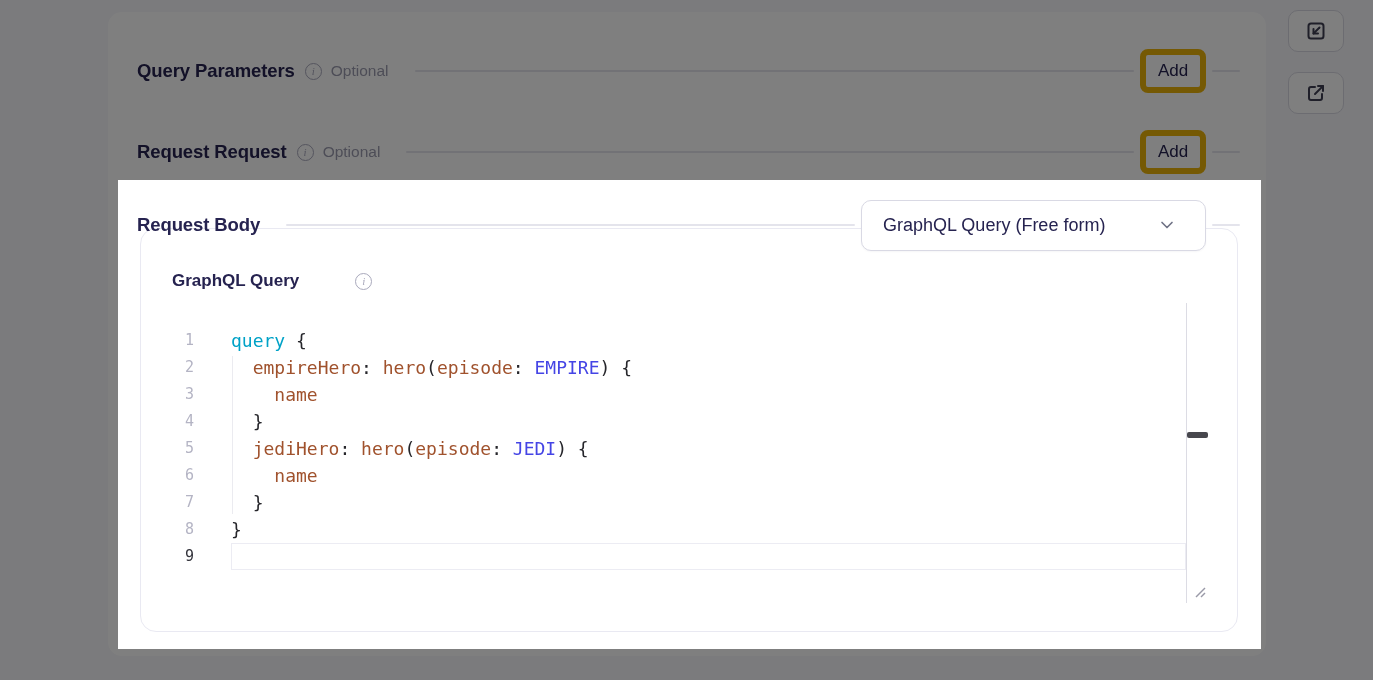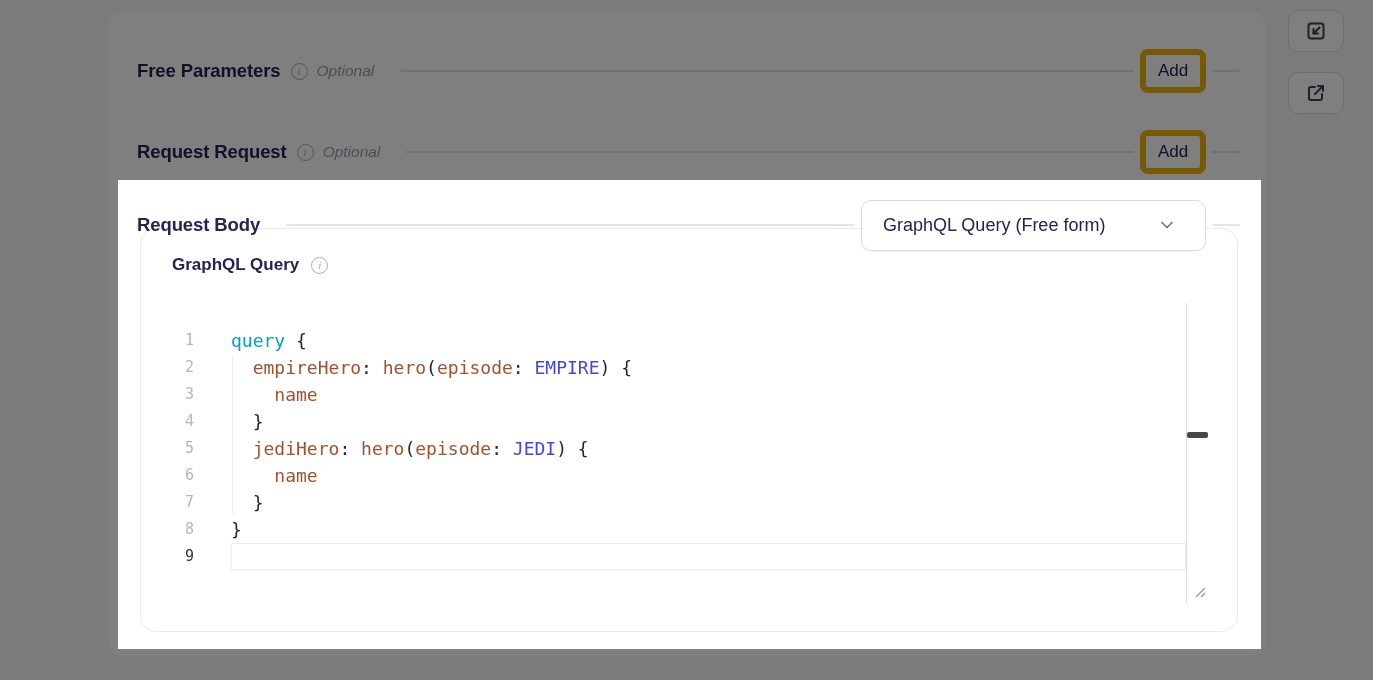--- a/index.html
+++ b/index.html
@@ -47,21 +47,20 @@
     font-style: italic;
     font-family: "Liberation Serif", serif;
     display: inline-flex;
     align-items: center;
     justify-content: center;
     margin-left: 10px;
     flex: 0 0 auto;
   }
   .optional-label {
     font-size: 15.5px;
-    font-style: italic;
     color: #9b9bae;
     margin-left: 9px;
     white-space: nowrap;
   }
   .divider {
     height: 2px;
     background: #e4e4ec;
     border-radius: 1px;
     flex: 1 1 auto;
     margin-left: 26px;
@@ -118,23 +117,24 @@
     position: absolute;
     left: 32px; top: 216px;
     width: 1098px; height: 404px;
     background: #ffffff;
     border: 1px solid #e9e9f2;
     border-radius: 16px;
     z-index: 1;
   }
   .editor-label-row {
     position: absolute;
-    left: 31px; top: 26px;
-    display: flex;
-    align-items: center;
+    left: 31px; top: 42px;
+    display: flex;
+    align-items: center;
+    gap: 44px;
   }
   .editor-label {
     font-size: 17px;
     font-weight: 600;
     color: #262350;
     white-space: nowrap;
   }
   .editor-label-row .info-icon { margin-left: 12px; }
 
   
@@ -233,21 +233,21 @@
     z-index: 10;
     pointer-events: none;
   }
 </style>
 </head>
 <body>
 
 <div class="panel">
 
   <div class="section-row row-qp">
-    <span class="section-title">Free Parameters</span>
+    <span class="section-title">Query Parameters</span>
     <span class="info-icon">i</span>
     <span class="optional-label">Optional</span>
     <span class="divider"></span>
     <button class="add-button">Add</button>
     <span class="divider-short"></span>
   </div>
 
   <div class="section-row row-rh">
     <span class="section-title">Request Request</span>
     <span class="info-icon">i</span>

